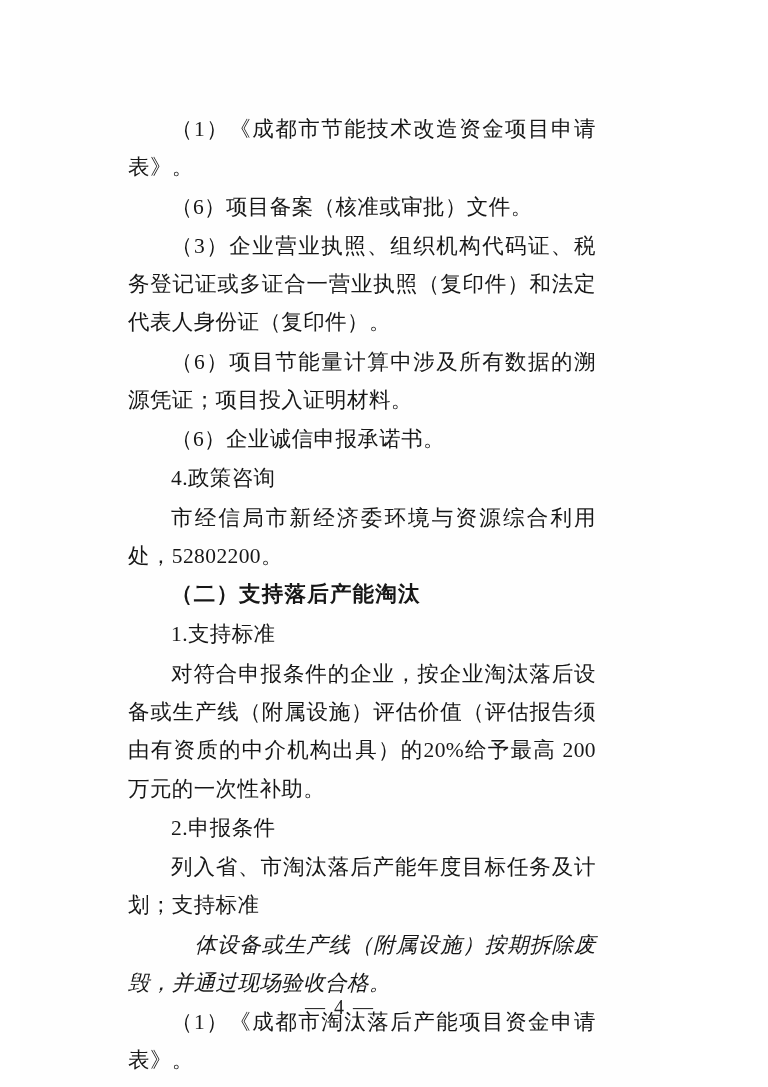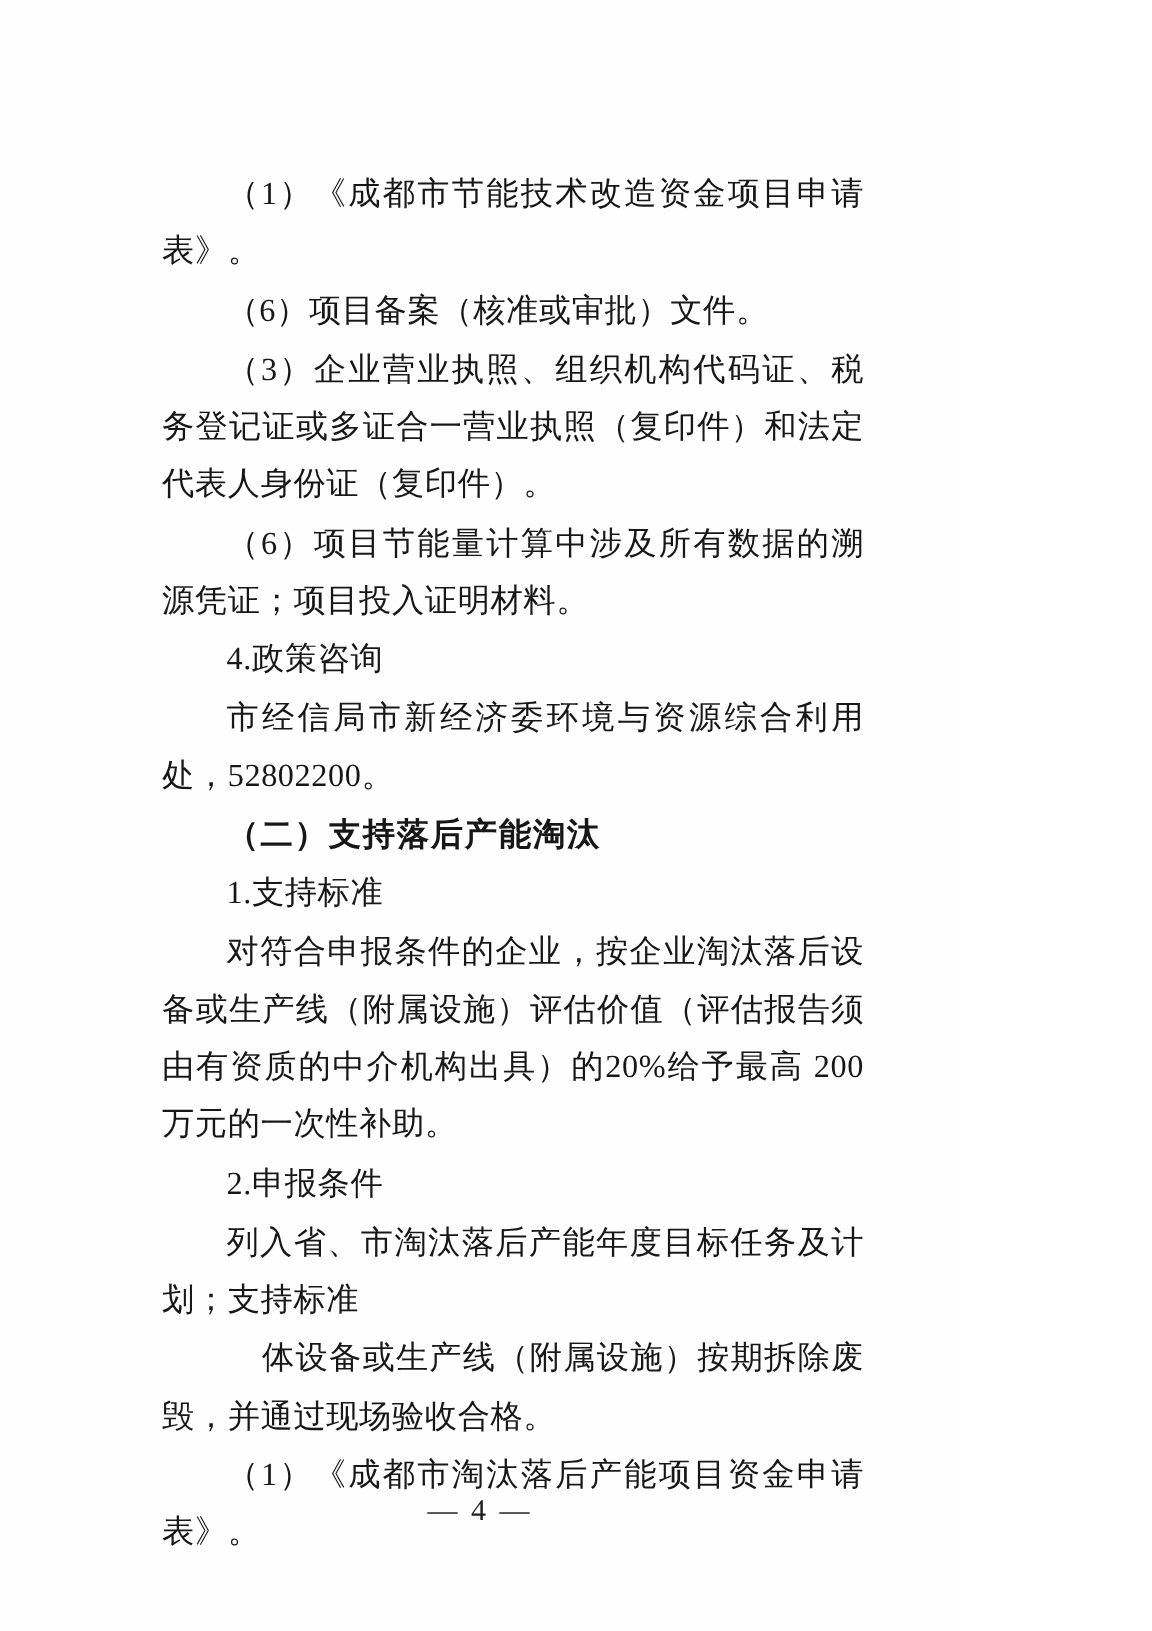--- a/index.html
+++ b/index.html
@@ -15,40 +15,43 @@
     overflow: hidden;
     position: relative;
   }
   .page {
     position: relative;
     width: 640px;
     height: 1087px;
     box-sizing: border-box;
     padding: 110px 64px 0 108px;
     background: #fefefe;
+    margin-left: 20px;
   }
   .doc-body {
     font-size: 21.5px;
     line-height: 1.78;
     letter-spacing: 0.4px;
     text-align: justify;
     text-justify: inter-ideograph;
     color: #171717;
   }
   .para {
     margin: 0 0 1px 0;
     text-indent: 2em;
     white-space: pre-wrap;
   }
   .para.bold {
     font-weight: 700;
     letter-spacing: 1.2px;
+    font-family: Liberation Mono, monospace;
   }
   .para.hang-indent {
     text-indent: 3.1em;
+    font-style: italic;
   }
   .footer {
     position: absolute;
     left: 0;
     right: 0;
     bottom: 68px;
     text-align: center;
     font-size: 20px;
     color: #222;
     letter-spacing: 2px;
@@ -60,20 +63,21 @@
 </head>
 <body>
 
 <div class="page">
   <div class="doc-body">
 
     <p class="para">（1）《成都市节能技术改造资金项目申请表》。</p>
     <p class="para">（6）项目备案（核准或审批）文件。</p>
     <p class="para">（3）企业营业执照、组织机构代码证、税务登记证或多证合一营业执照（复印件）和法定代表人身份证（复印件）。</p>
     <p class="para">（6）项目节能量计算中涉及所有数据的溯源凭证；项目投入证明材料。</p>
+    <p class="para">（6）企业诚信申报承诺书。</p>
     <p class="para">4.政策咨询</p>
     <p class="para">市经信局市新经济委环境与资源综合利用处，52802200。</p>
     <p class="para bold">（二）支持落后产能淘汰</p>
     <p class="para">1.支持标准</p>
     <p class="para">对符合申报条件的企业，按企业淘汰落后设备或生产线（附属设施）评估价值（评估报告须由有资质的中介机构出具）的20%给予最高 200 万元的一次性补助。</p>
     <p class="para">2.申报条件</p>
     <p class="para">列入省、市淘汰落后产能年度目标任务及计划；支持标准</p>
     <p class="para hang-indent">体设备或生产线（附属设施）按期拆除废毁，并通过现场验收合格。</p>
     <p class="para">（1）《成都市淘汰落后产能项目资金申请表》。</p>
 

